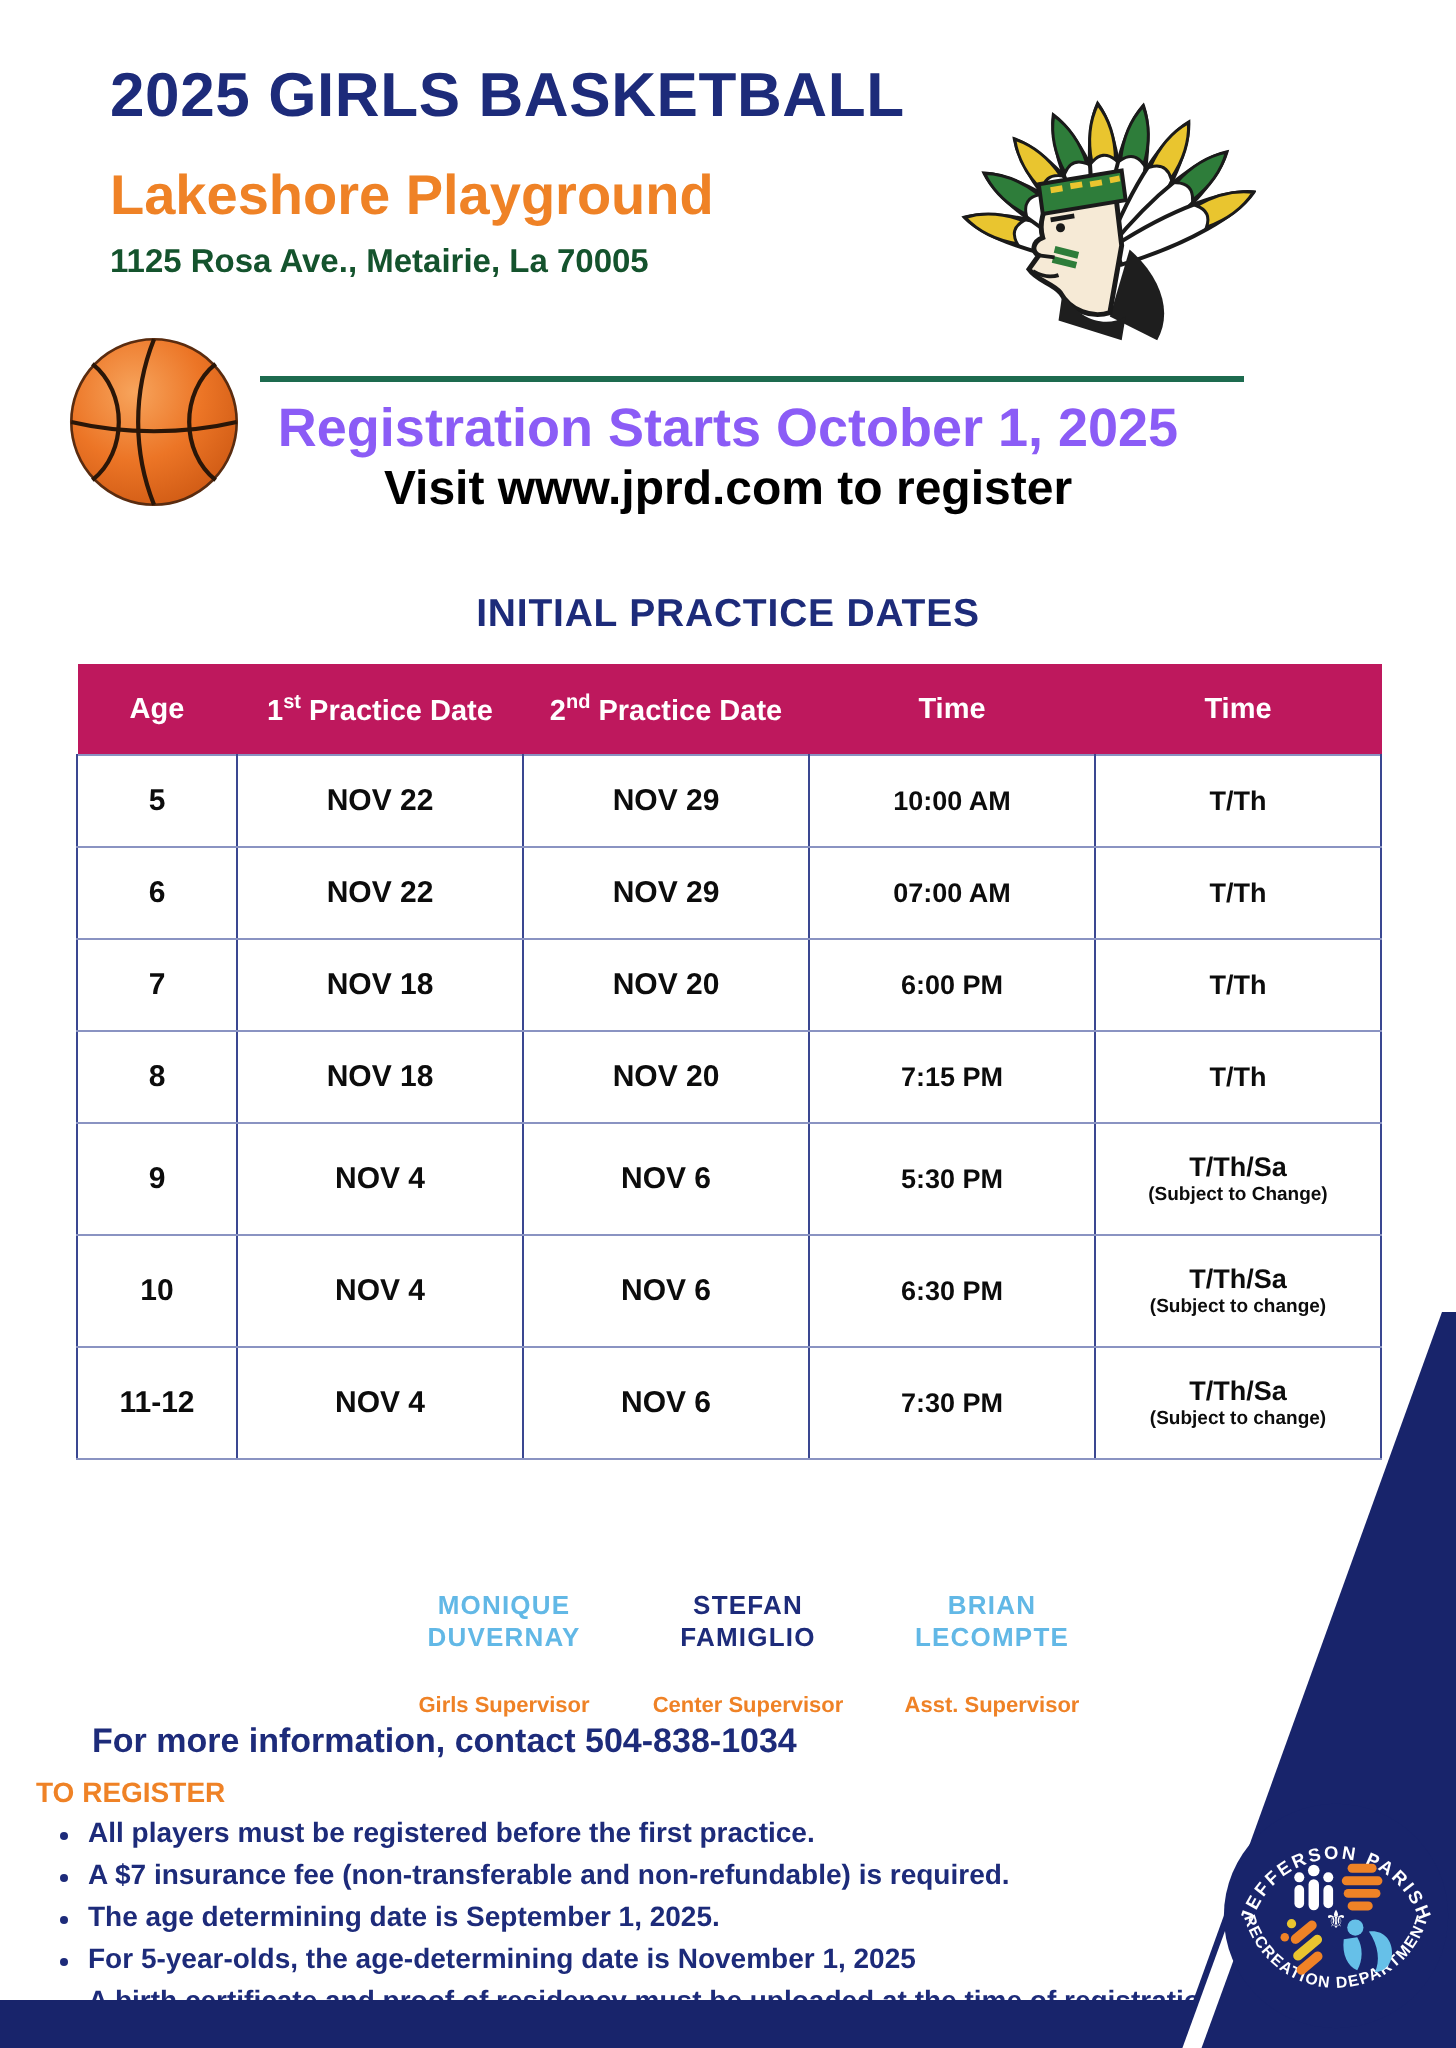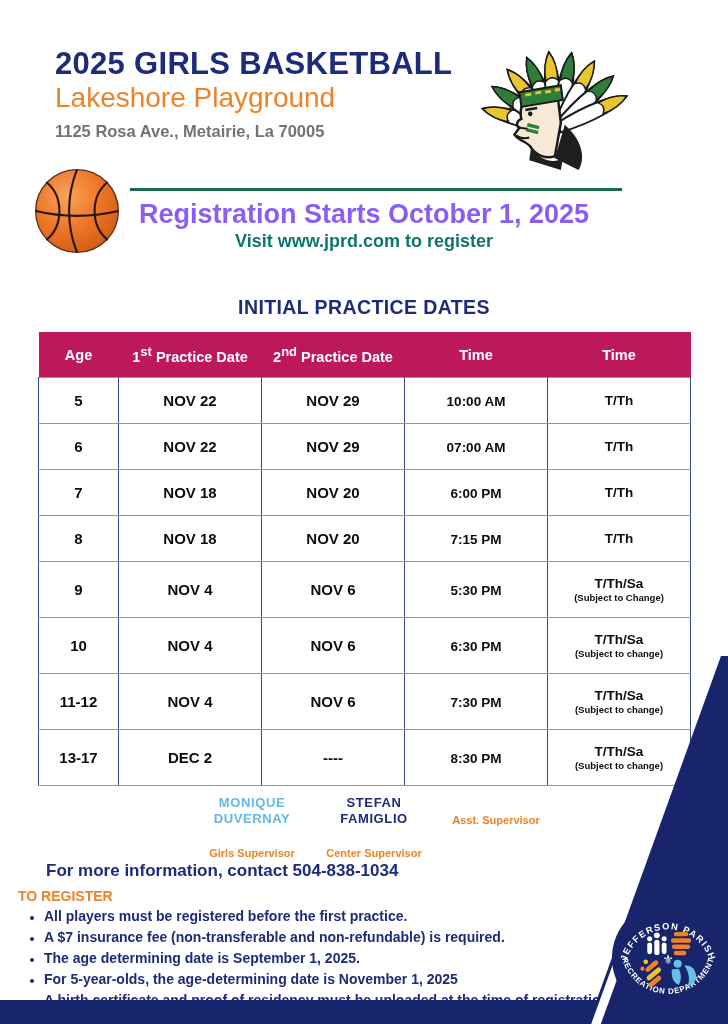--- a/index.html
+++ b/index.html
@@ -1,32 +1,32 @@
 <!DOCTYPE html>
 <html><head>
 <meta charset="utf-8">
 <style>
   html,body{margin:0;padding:0;background:#e8e8e8;font-family:"Liberation Sans",sans-serif;}
   #page{position:relative;width:728px;height:1024px;background:#ffffff;overflow:hidden;margin:0 auto;}
 
   
-  .title{position:absolute;left:55px;top:46px;font-size:31px;font-weight:800;letter-spacing:.3px;color:#1d2b7a;}
-  .subtitle{position:absolute;left:55px;top:82px;font-size:28px;font-weight:400;color:#ef8226;}
-  .address{position:absolute;left:55px;top:122px;font-size:16.5px;font-weight:800;color:#737373;}
+  .title{position:absolute;left:55px;top:30px;font-size:31px;font-weight:800;letter-spacing:.3px;color:#1d2b7a;}
+  .subtitle{position:absolute;left:55px;top:82px;font-size:28px;font-weight:700;color:#ef8226;}
+  .address{position:absolute;left:55px;top:122px;font-size:16.5px;font-weight:800;color:#14532d;}
   .mascot{position:absolute;left:470px;top:30px;width:158px;height:148px;}
   .basketball{position:absolute;left:33px;top:167px;width:88px;height:88px;}
   .green-line{position:absolute;left:130px;top:188px;width:492px;height:3px;background:#1d6b4f;}
   .reg1{position:absolute;left:8px;top:199px;width:712px;text-align:center;font-size:27px;font-weight:800;color:#8b5cf6;}
-  .reg2{position:absolute;left:8px;top:231px;width:712px;text-align:center;font-size:18px;font-weight:800;color:#0f766e;}
+  .reg2{position:absolute;left:8px;top:231px;width:712px;text-align:center;font-size:24px;font-weight:800;color:#000000;}
 
   
   .practice-title{position:absolute;left:8px;top:296px;width:712px;text-align:center;font-size:19.5px;font-weight:800;letter-spacing:.4px;color:#1d2b7a;}
   table.practice{position:absolute;left:38px;top:332px;width:652px;border-collapse:collapse;table-layout:fixed;}
   table.practice th{background:#be185d;color:#ffffff;font-size:14.5px;font-weight:700;height:45px;text-align:center;padding:0;}
-  table.practice th sup{font-size:13px;}
+  table.practice th sup{font-size:10px;}
   table.practice td{border-top:1px solid #8a93c2;border-bottom:1px solid #8a93c2;border-left:1px solid #3a4791;border-right:1px solid #3a4791;text-align:center;vertical-align:middle;padding:0;color:#0c0c0c;font-weight:700;font-size:15px;}
   table.practice tbody tr:nth-child(-n+4){height:46px;}
   table.practice tbody tr:nth-child(n+5){height:56px;}
   table.practice td .time-text{font-size:13.5px;}
   table.practice td .days{font-size:13.5px;line-height:16px;}
   table.practice td .note{font-size:9.5px;line-height:11px;}
 
   
   .supervisors{position:absolute;left:10px;top:795px;width:728px;display:flex;justify-content:center;}
   .supervisor{width:122px;text-align:center;}
@@ -186,43 +186,34 @@
         <tr>
           <td><span>11-12</span></td>
           <td><span>NOV 4</span></td>
           <td><span>NOV 6</span></td>
           <td><span class="time-text">7:30 PM</span></td>
           <td>
             <div class="days">T/Th/Sa</div>
             <div class="note">(Subject to change)</div>
           </td>
         </tr>
-        <tr>
-          <td><span>13-17</span></td>
-          <td><span>DEC 2</span></td>
-          <td><span>----</span></td>
-          <td><span class="time-text">8:30 PM</span></td>
-          <td>
-            <div class="days">T/Th/Sa</div>
-            <div class="note">(Subject to change)</div>
-          </td>
-        </tr>
       </tbody>
   </table>
 
   <div class="supervisors" id="supervisors">
       <div class="supervisor">
         <div class="name" style="color: rgb(98, 184, 230);">MONIQUE DUVERNAY</div>
         <div class="role">Girls Supervisor</div>
       </div>
       <div class="supervisor">
         <div class="name" style="color: rgb(29, 43, 122);">STEFAN FAMIGLIO</div>
         <div class="role">Center Supervisor</div>
       </div>
       <div class="supervisor">
+        <div class="name" style="color: rgb(98, 184, 230);">BRIAN LECOMPTE</div>
         <div class="role">Asst. Supervisor</div>
       </div>
     </div>
 
   <div class="contact">For more information, contact 504-838-1034</div>
   <div class="to-register">TO REGISTER</div>
   <ul class="bullets" id="bullet-list">
       <li>All players must be registered before the first practice.</li>
       <li>A $7 insurance fee (non-transferable and non-refundable) is required.</li>
       <li>The age determining date is September 1, 2025.</li>

